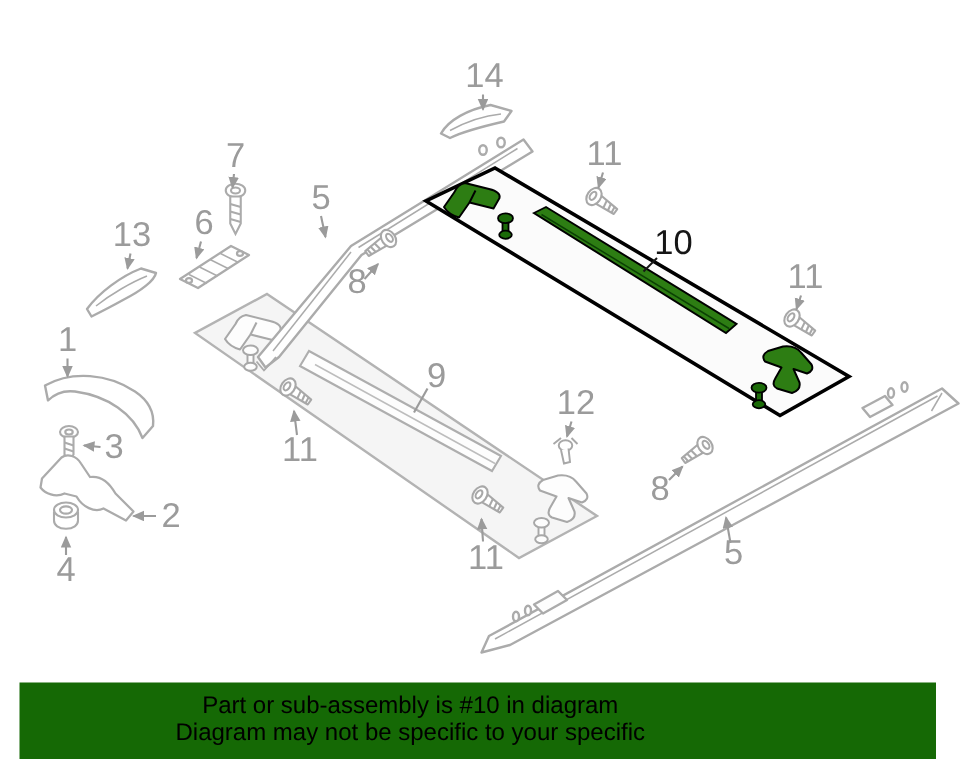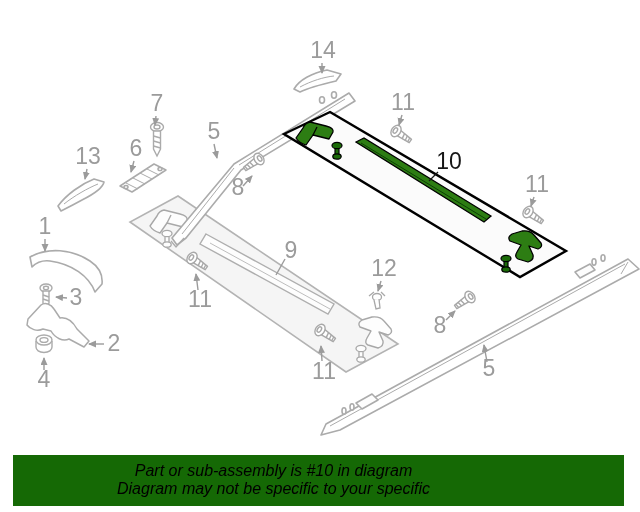--- a/index.html
+++ b/index.html
@@ -3,21 +3,21 @@
 <meta charset="utf-8">
 <style>
   html,body{margin:0;padding:0;background:#fff;}
   .stage{position:relative;width:640px;height:512px;background:#ffffff;overflow:hidden;
          font-family:"Liberation Sans",sans-serif;}
   .stage svg{position:absolute;left:0;top:0;}
   .callout{font-family:"Liberation Sans",sans-serif;font-size:23px;fill:#9b9b9b;}
   .callout-dark{font-family:"Liberation Sans",sans-serif;font-size:23px;fill:#161616;}
   .banner{position:absolute;left:13px;top:455px;width:611px;height:51px;background:#156905;
           color:#000;text-align:center;font-size:16px;line-height:18px;
-          box-sizing:border-box;padding:7px 90px 0 0;font-style:italic;}
+          box-sizing:border-box;padding:7px 90px 0 0;}
 </style>
 </head>
 <body>
 
 <div class="stage">
 
 <svg width="640" height="455" viewBox="0 0 640 455">
   <defs>
     <marker id="ah" markerWidth="9" markerHeight="8" refX="7" refY="3.5" orient="auto" markerUnits="userSpaceOnUse">
       <path d="M0,0 L8,3.5 L0,7 Z" fill="#9b9b9b"></path>

